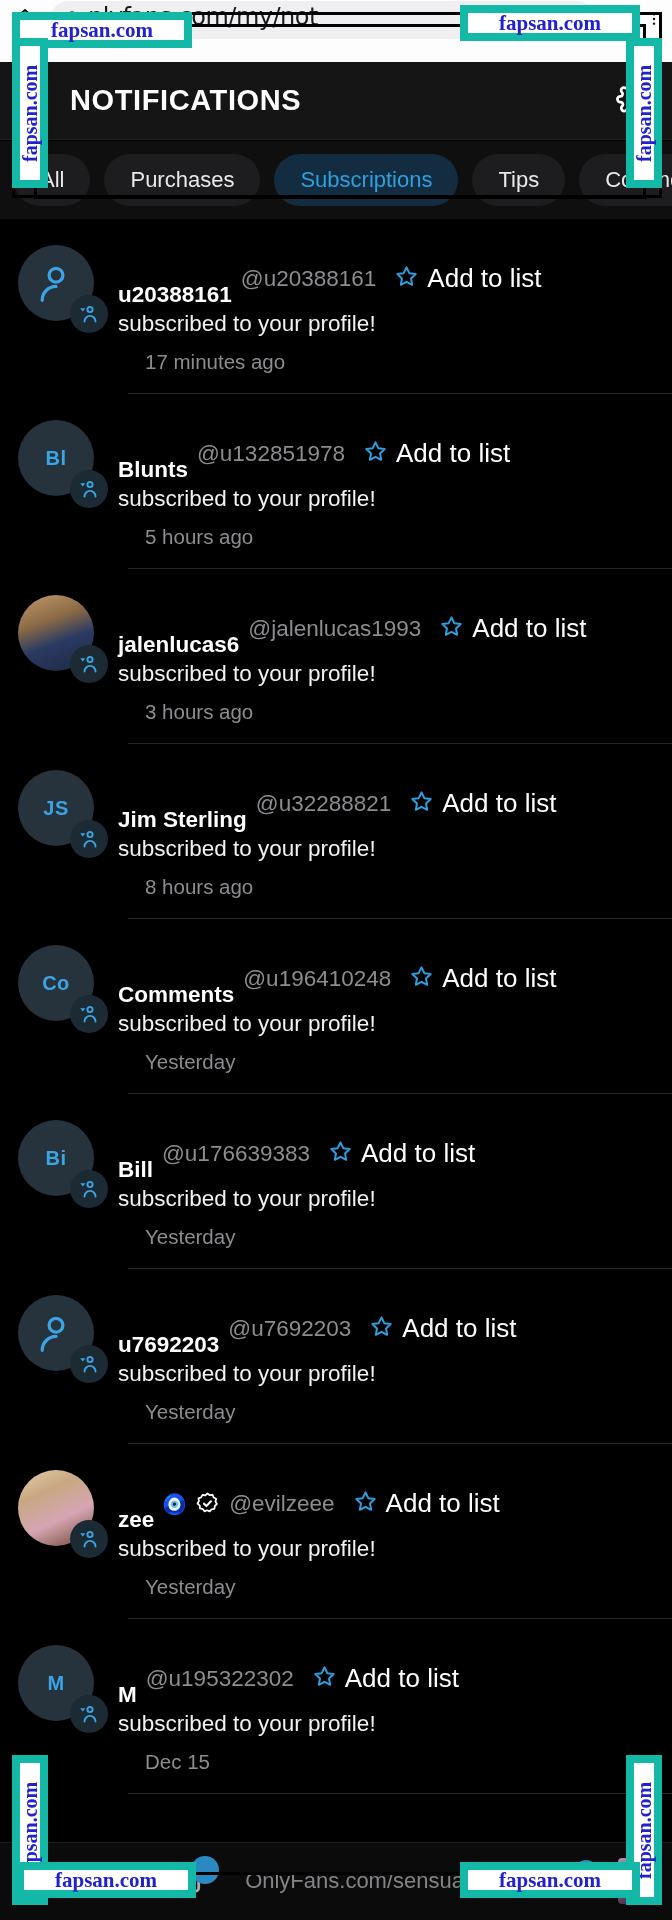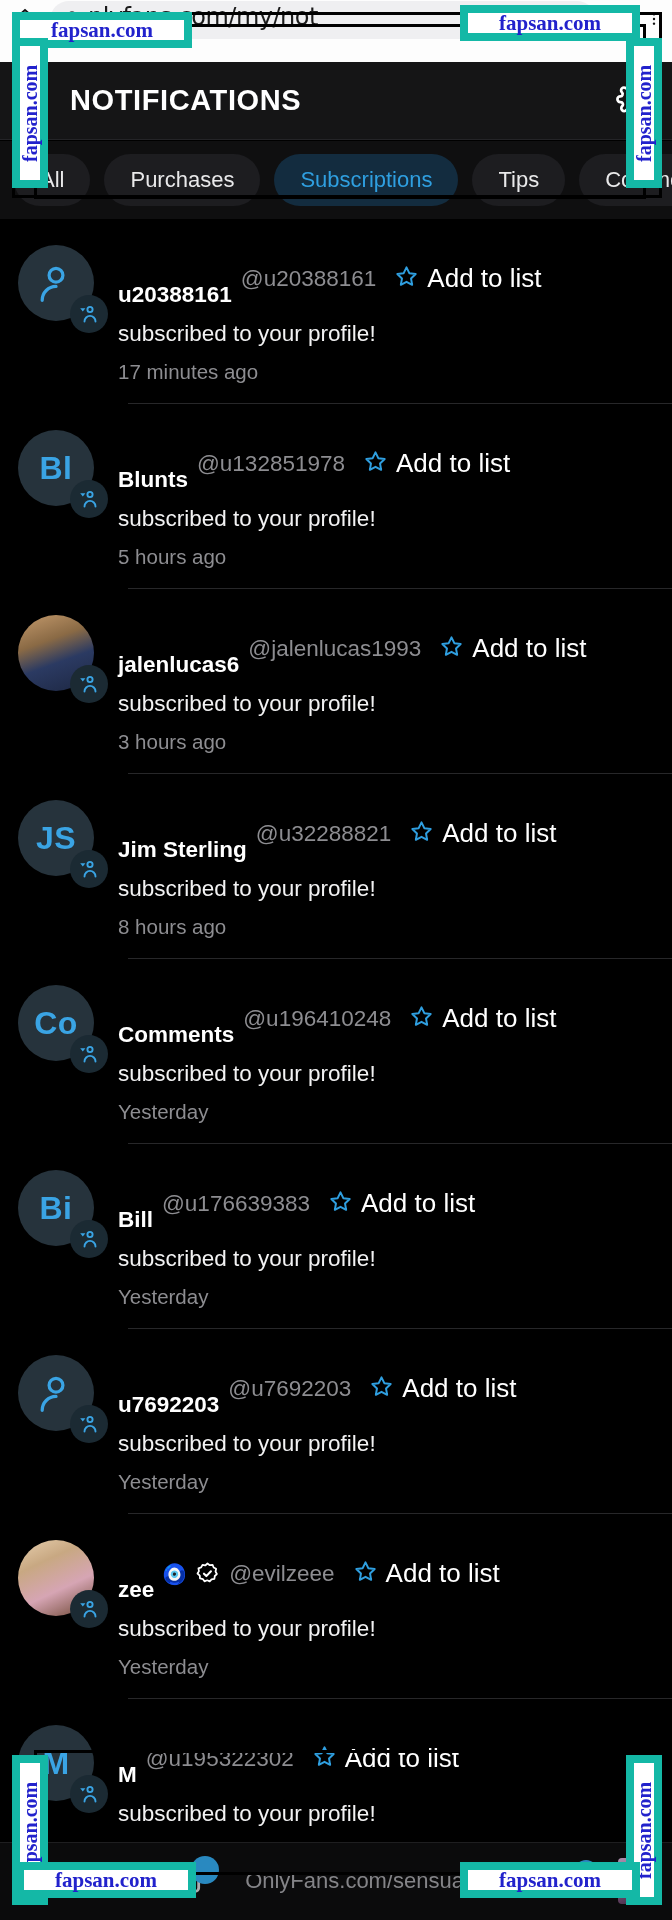--- a/index.html
+++ b/index.html
@@ -74,41 +74,41 @@
 
   .avatar-wrap { position: relative; flex: 0 0 86px; width: 86px; height: 86px; margin-right: 14px; }
   .avatar {
     width: 76px; height: 76px; border-radius: 50%; overflow: hidden;
     display: flex; align-items: center; justify-content: center;
     background: #26333c; position: relative;
   }
   .avatar.photo-a { background: linear-gradient(160deg,#c49a6c 0%,#8a6a45 35%,#2b3a62 60%,#1d2742 100%); }
   .avatar.photo-b { background: linear-gradient(155deg,#e7cfae 0%,#c8a882 30%,#d6a5b4 62%,#6b4530 100%); }
   .avatar-initials {
-    color: #3aa4e4; font-size: 32px; font-weight: 700; letter-spacing: 0.5px;
+    color: #3aa4e4; font-size: 20px; font-weight: 700; letter-spacing: 0.5px;
   }
   .avatar-generic svg { width: 46px; height: 46px; display:block; }
   .sub-badge {
     position: absolute; right: -4px; bottom: -2px; width: 38px; height: 38px;
     border-radius: 50%; background: #1b2a33; display: flex;
     align-items: center; justify-content: center;
   }
 
   .notif-body { flex: 1 1 auto; min-width: 0; padding-top: 4px; }
   .row1 { display: flex; align-items: center; flex-wrap: nowrap; gap: 0; }
   .uname { color: #fff; font-size: 22.5px; font-weight: 700; white-space: nowrap; margin-top: 33px; }
   .handle { color: #8d8d91; font-size: 22.5px; margin-left: 9px; white-space: nowrap; }
   .emoji-badge { margin-left: 8px; font-size: 20px; line-height: 1; display:inline-flex; }
   .verified { margin-left: 8px; display: inline-flex; }
   .addlist {
     display: inline-flex; align-items: center; margin-left: 18px; gap: 8px; white-space: nowrap;
   }
   .addlist-label { color: #fff; font-size: 26px; }
-  .msg { color: #f2f2f3; font-size: 22.5px; margin-top: 13px; }
-  .time { color: #8d8d91; font-size: 20.5px; margin-top: 13px; margin-bottom: 20px; }
+  .msg { color: #f2f2f3; font-size: 22.5px; margin-top: 3px; }
+  .time { color: #8d8d91; font-size: 20.5px; margin-top: 13px; margin-bottom: 20px; margin-left: 27px; }
 
   
   .bottom-bar {
     position: absolute; left: 0; bottom: 0; width: 672px; height: 78px;
     background: #0b0b0c; border-top: 1px solid #1e1e20;
   }
   .bottom-inner {
     position:absolute; left:0; bottom:0; width:672px; height:78px;
     display:flex; align-items:center; justify-content:space-around;
     opacity:.85;

